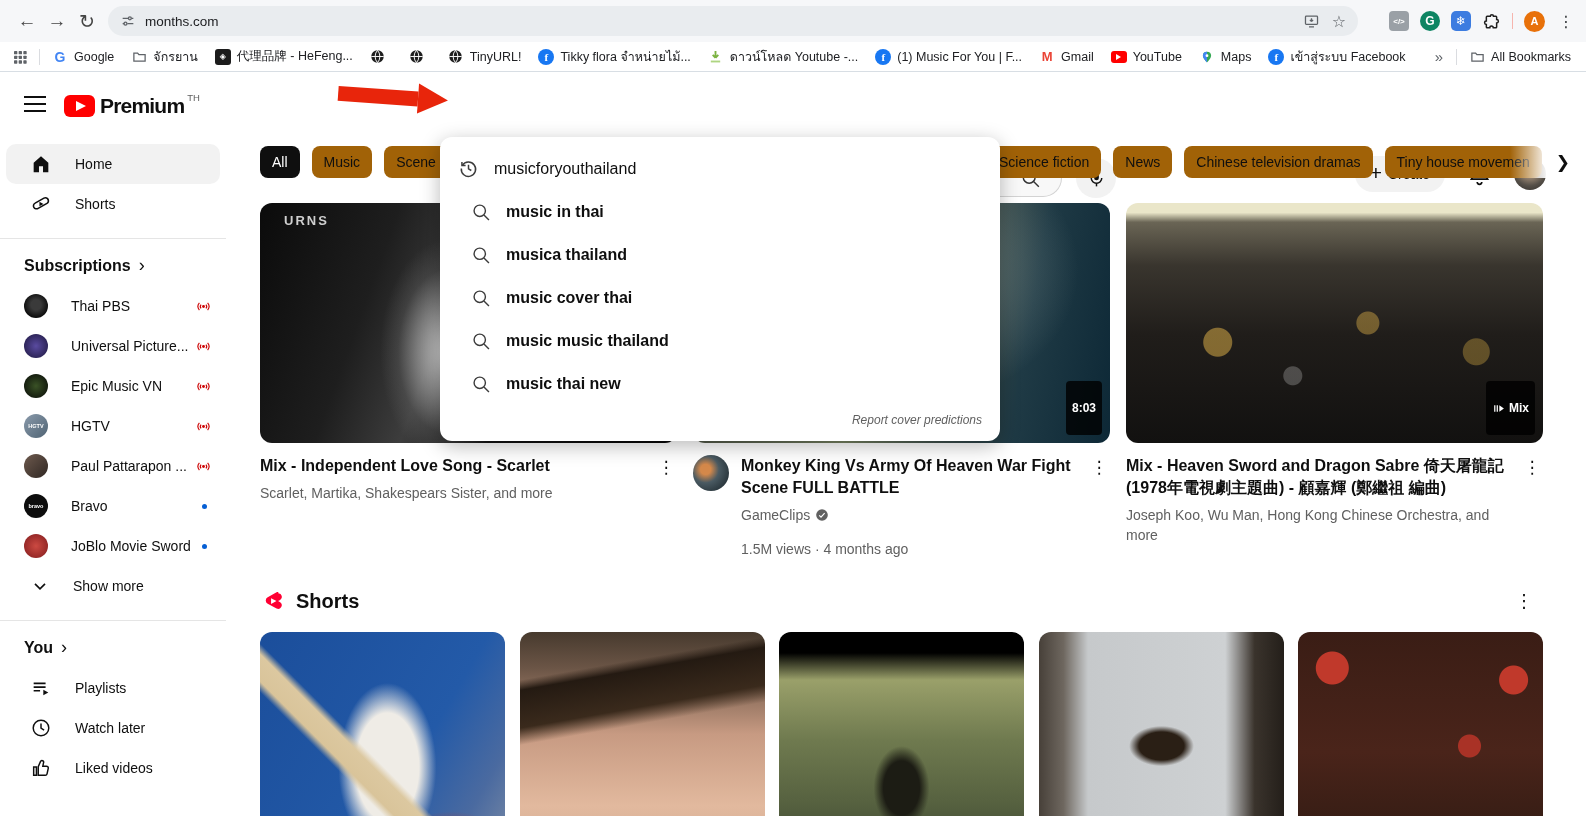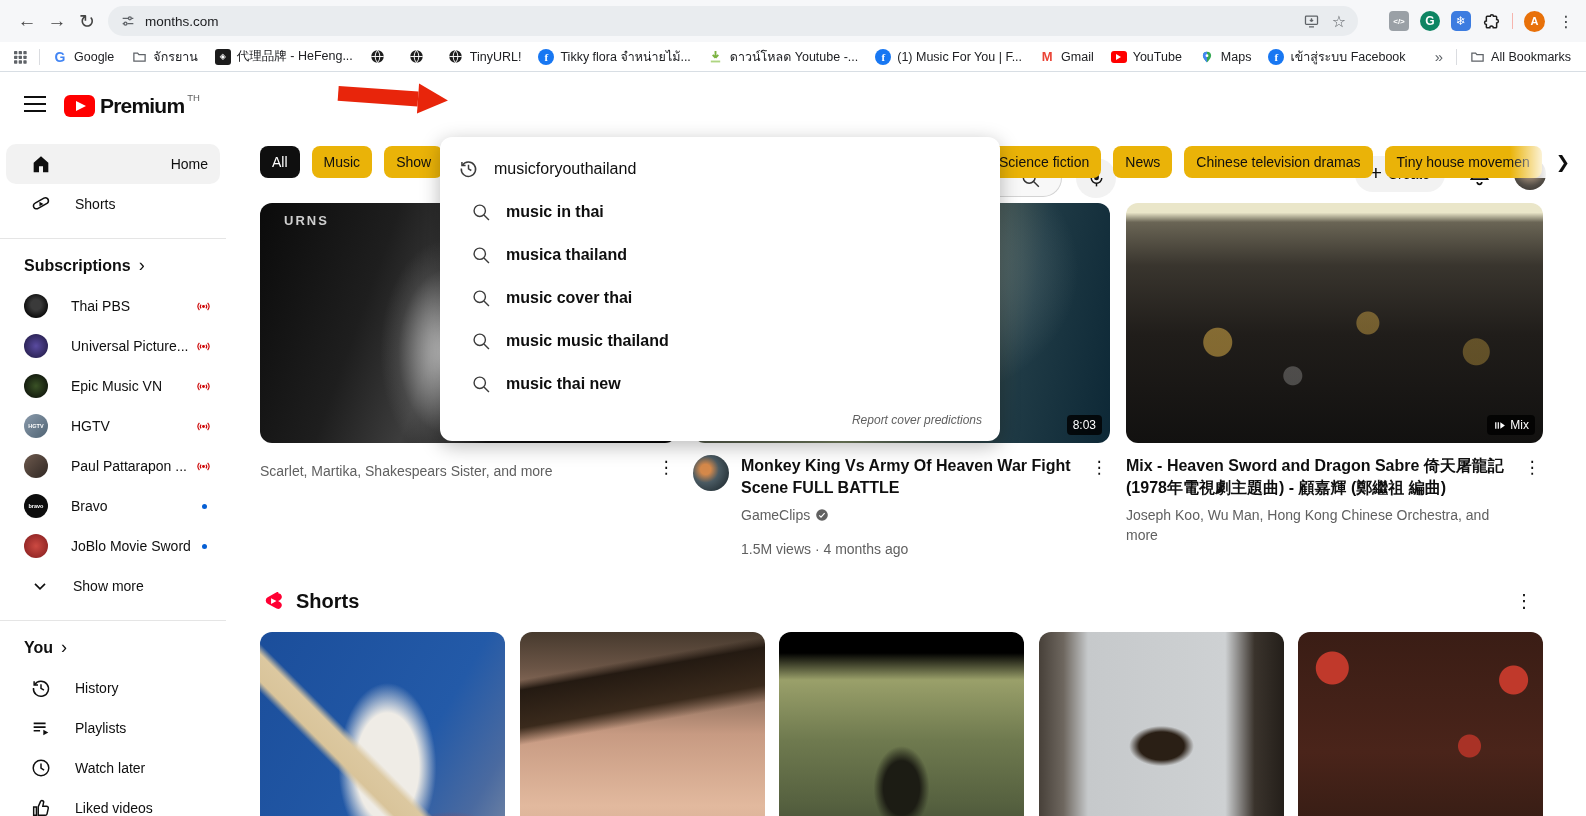--- a/index.html
+++ b/index.html
@@ -88,40 +88,40 @@
     border-radius:8px; color:#fff; font-size:10px; font-weight:bold; display:flex; align-items:center;
     justify-content:center; padding:0 3px; border:1.5px solid #fff; }
   .avatar{ width:32px; height:32px; border-radius:50%;
     background:radial-gradient(circle at 50% 35%, #9c8874 0 30%, #565049 62%, #2e2b28 100%); }
 
   
   .chips{ position:absolute; left:260px; top:146px; width:1320px; height:32px; overflow:hidden; z-index:5; }
   .chip-group{ position:absolute; top:0; display:flex; gap:12px; }
   .chip-group.left{ left:0; }
   .chip-group.right{ left:727px; }
-  .chip{ height:32px; background:#eab308; border-radius:8px; padding:0 12px; font-size:14px;
+  .chip{ height:32px; background:#a16207; border-radius:8px; padding:0 12px; font-size:14px;
     font-weight:500; display:flex; align-items:center; white-space:nowrap; }
   .chip.selected{ background:#0f0f0f; color:#fff; }
   .chips-fade{ position:absolute; right:0; top:0; width:70px; height:32px;
     background:linear-gradient(to left,#fff 45%,rgba(255,255,255,0)); }
   .chips-chevron{ position:absolute; right:2px; top:4px; font-size:17px; color:#0f0f0f; padding:2px 8px; }
 
   
   .suggest{ position:absolute; left:440px; top:137px; width:560px; background:#fff; border-radius:12px;
     box-shadow:0 5px 20px rgba(0,0,0,.28); z-index:60; padding:10px 0 4px; }
   .srow{ height:43px; display:flex; align-items:center; gap:15px; padding:0 18px; font-size:16px; }
   .srow .sicon{ color:#3c3c3c; flex:0 0 auto; }
   .srow.bold{ font-weight:bold;margin-left:13px; }
   .report{ text-align:right; padding:8px 18px 10px; font-size:12px; color:#606060; font-style:italic; }
 
   
   .sidebar{ position:absolute; left:0; top:140px; width:226px; bottom:0; background:#fff; padding-top:4px; }
   .side-row{ height:40px; display:flex; align-items:center; gap:23px; padding:0 12px 0 24px;
     font-size:14px; border-radius:10px; margin:0 6px; }
-  .side-row.active{ background:#f2f2f2; font-weight:500;justify-content:space-between; }
+  .side-row.active{ background:#f2f2f2; font-weight:500; }
   .side-row .sico{ color:#0f0f0f; flex:0 0 auto; }
   .side-divider{ border-top:1px solid #e5e5e5; margin:14px 0 10px; }
   .side-header{ display:flex; align-items:center; gap:8px; font-size:16px; font-weight:bold;
     padding:6px 24px 10px; }
   .side-header .chev{ font-size:18px; font-weight:normal; color:#0f0f0f; }
   .chan-row{ height:40px; display:flex; align-items:center; padding:0 14px 0 24px; font-size:14px; }
   .chan-av{ width:24px; height:24px; border-radius:50%; flex:0 0 auto; margin-right:23px;
     display:flex; align-items:center; justify-content:center; color:#fff; font-size:5.5px; font-weight:bold; }
   .chan-name{ flex:1; white-space:nowrap; overflow:hidden; text-overflow:ellipsis; }
   .live-ico{ color:#c00; flex:0 0 auto; margin-left:6px; }
@@ -149,21 +149,21 @@
     linear-gradient(100deg,#4a4f41 0%,#5d6651 25%,#74805f 42%,#40504b 62%,#1f3a45 78%,#0d2836 100%); }
   .thumb3{ background:
     linear-gradient(180deg,#eae6c9 0%,#eae6c9 4%,#6a6555 8%,#39352e 26%,#201d1a 55%,#121110 100%),
     #201d1a; }
   .thumb3:before{ content:""; position:absolute; inset:0; background:
     radial-gradient(circle at 22% 58%, rgba(214,170,70,.55) 0 14px, transparent 15px),
     radial-gradient(circle at 58% 50%, rgba(214,170,70,.45) 0 11px, transparent 12px),
     radial-gradient(circle at 84% 62%, rgba(200,160,64,.4) 0 13px, transparent 14px),
     radial-gradient(circle at 40% 72%, rgba(230,230,230,.25) 0 9px, transparent 10px); }
   .dur-badge{ position:absolute; right:8px; bottom:8px; background:rgba(0,0,0,.8); color:#fff;
-    font-size:12px; font-weight:normal; border-radius:4px; padding:3px 6px; display:flex;
+    font-size:12px; font-weight:bold; border-radius:4px; padding:20px 6px; display:flex;
     align-items:center; gap:4px; }
   .vinfo{ display:flex; margin-top:12px; }
   .ch-av{ width:36px; height:36px; border-radius:50%; flex:0 0 auto; margin-right:12px;
     background:radial-gradient(circle at 35% 40%, #d4884a 0 16%, #4a5a62 42%, #222e34 85%); }
   .vtext{ flex:1; min-width:0; }
   .vtitle{ font-size:16px; font-weight:bold; line-height:22px; display:-webkit-box;
     -webkit-line-clamp:2; -webkit-box-orient:vertical; overflow:hidden; }
   .vbyline{ font-size:14px; color:#606060; margin-top:6px; line-height:20px; }
   .chan-line{ display:flex; align-items:center; gap:5px; }
   .vkebab{ width:22px; font-size:17px; color:#0f0f0f; text-align:center; padding-top:2px; flex:0 0 auto; }
@@ -400,21 +400,21 @@
 
 <div class="annot-arrow" data-interactable="false">
   <div class="shaft"></div>
     <div class="head"></div>
 </div>
 
 <div class="chips" data-interactable="false">
   <div class="chip-group left">
     <div class="chip selected" data-interactable="true">All</div>
     <div class="chip" data-interactable="true">Music</div>
-    <div class="chip" data-interactable="true">Show</div>
+    <div class="chip" data-interactable="true">Scene</div>
   </div>
   <div class="chip-group right">
     <div class="chip" data-interactable="true">Science fiction</div>
     <div class="chip" data-interactable="true">News</div>
     <div class="chip" data-interactable="true">Chinese television dramas</div>
     <div class="chip" data-interactable="true">Tiny house movemen</div>
   </div>
   <div class="chips-fade"></div>
   <div class="chips-chevron" data-interactable="true">❯</div>
 </div>
@@ -570,30 +570,20 @@
       <svg width="20" height="20" viewBox="0 0 24 24" fill="none" stroke="currentColor" stroke-width="2">
           <path d="M6 9.5l6 6 6-6"></path>
         </svg>
     </span>
     <span data-interactable="false">Show more</span>
   </div>
   <div class="side-divider"></div>
   <div class="side-header" data-interactable="true">
     <span data-interactable="false">You</span>
     <span class="chev" data-interactable="false">›</span>
-  </div>
-  <div class="side-row" data-interactable="true">
-    <span class="sico" data-interactable="false">
-      <svg width="22" height="22" viewBox="0 0 24 24" fill="none" stroke="currentColor" stroke-width="1.6">
-          <path d="M4.5 4.5v4.2h4.2"></path>
-          <path d="M5 8.5A8.2 8.2 0 1 1 3.8 12"></path>
-          <path d="M12 7.8v4.6l3.2 1.9"></path>
-        </svg>
-    </span>
-    <span data-interactable="false">History</span>
   </div>
   <div class="side-row" data-interactable="true">
     <span class="sico" data-interactable="false">
       <svg width="22" height="22" viewBox="0 0 24 24" fill="none" stroke="currentColor" stroke-width="1.8">
           <path d="M4 7h13M4 11h13M4 15h7"></path>
           <path d="M14.5 13.8l5.5 3-5.5 3z" fill="currentColor" stroke="none"></path>
         </svg>
     </span>
     <span data-interactable="false">Playlists</span>
   </div>
@@ -623,20 +613,21 @@
       <span class="thumb-label" data-interactable="false">URNS</span>
       <span class="dur-badge" data-interactable="false">
         <svg width="13" height="13" viewBox="0 0 24 24" fill="#fff">
             <path d="M4 6h2.3v12H4zM8.6 6h2.3v12H8.6zM13.5 6l8.5 6-8.5 6z"></path>
           </svg>
         <span>Mix</span>
       </span>
     </div>
     <div class="vinfo">
       <div class="vtext">
+        <div class="vtitle" data-interactable="true">Mix - Independent Love Song - Scarlet</div>
         <div class="vbyline" data-interactable="true">Scarlet, Martika, Shakespears Sister, and more</div>
       </div>
       <div class="vkebab" data-interactable="true">⋮</div>
     </div>
   </div>
 
   <div class="vcard" data-interactable="false">
     <div class="thumb thumb2" data-interactable="true">
       <span class="dur-badge" data-interactable="false">
         <span>8:03</span>

